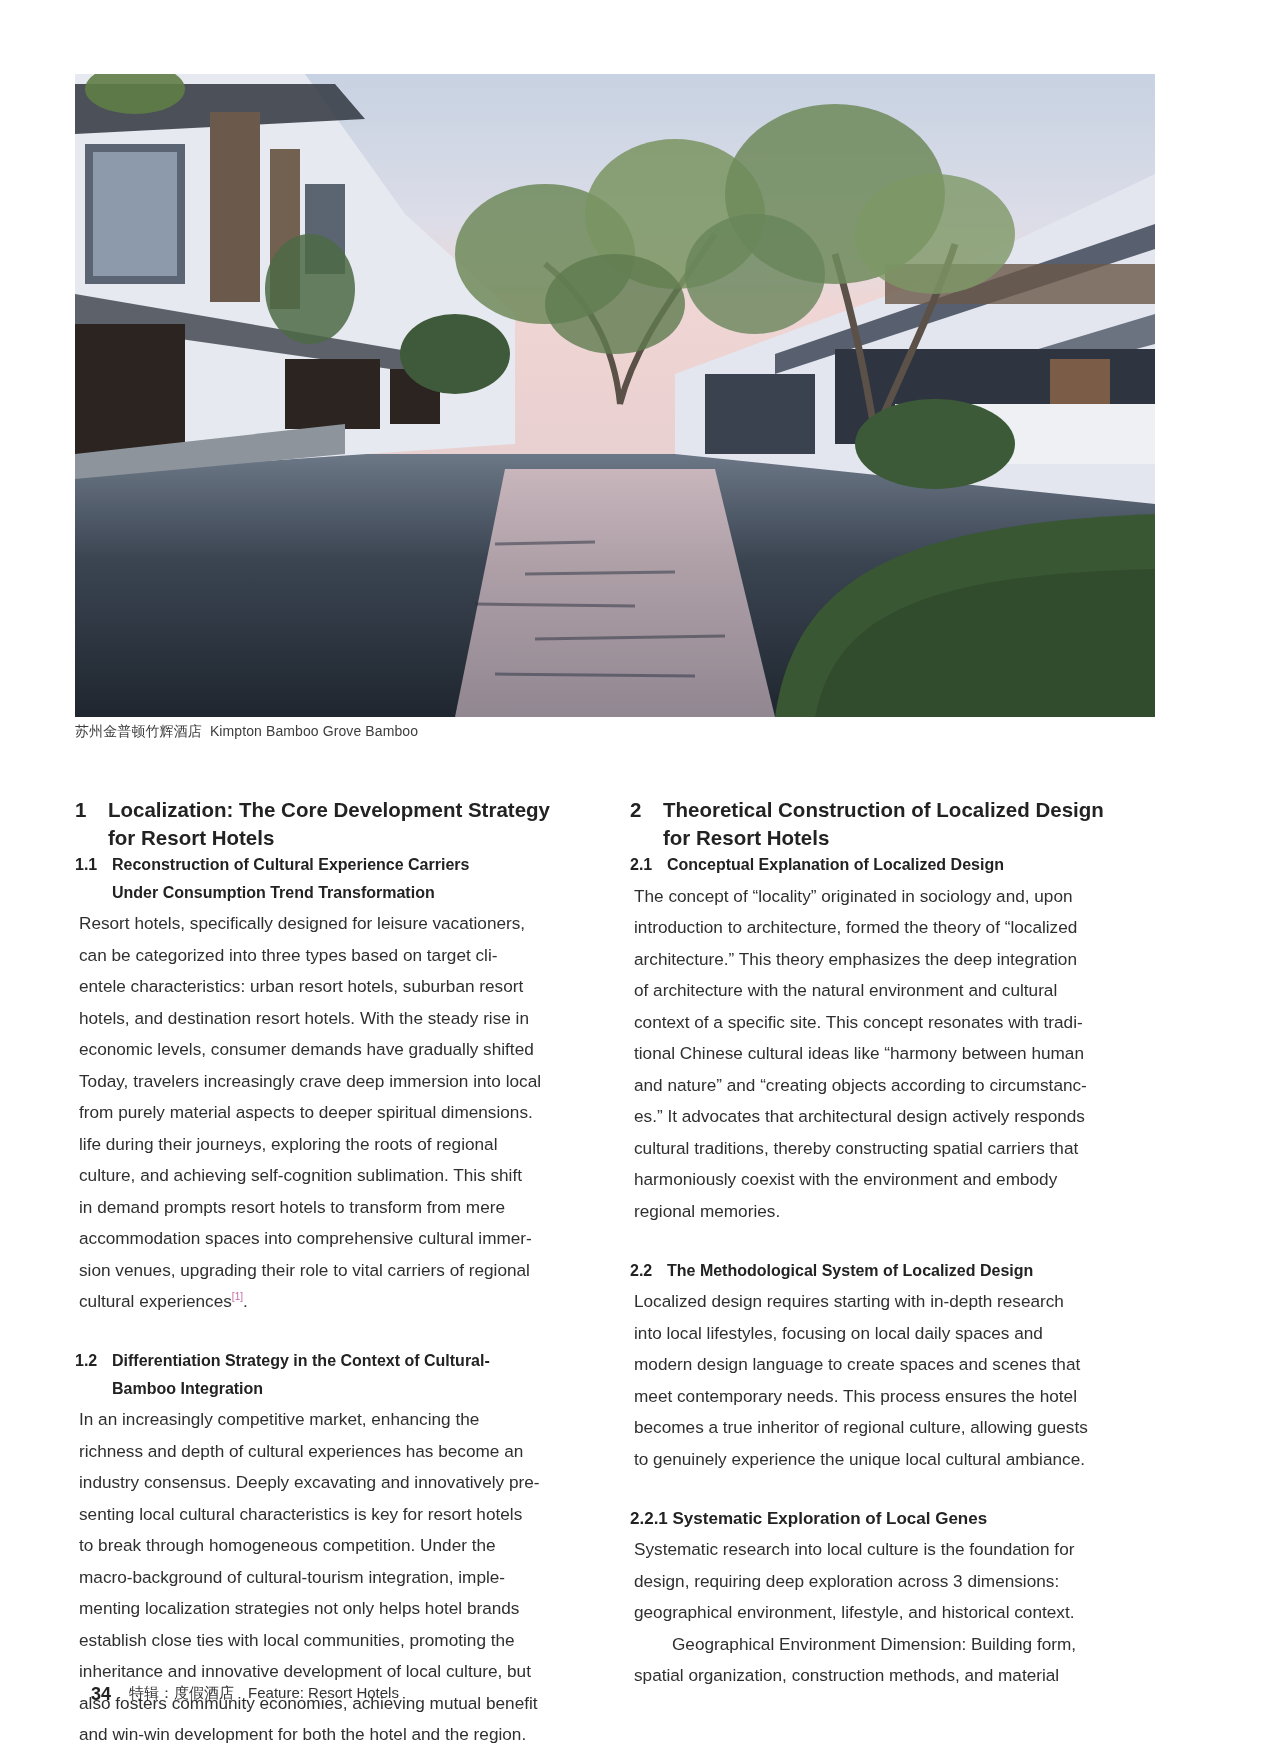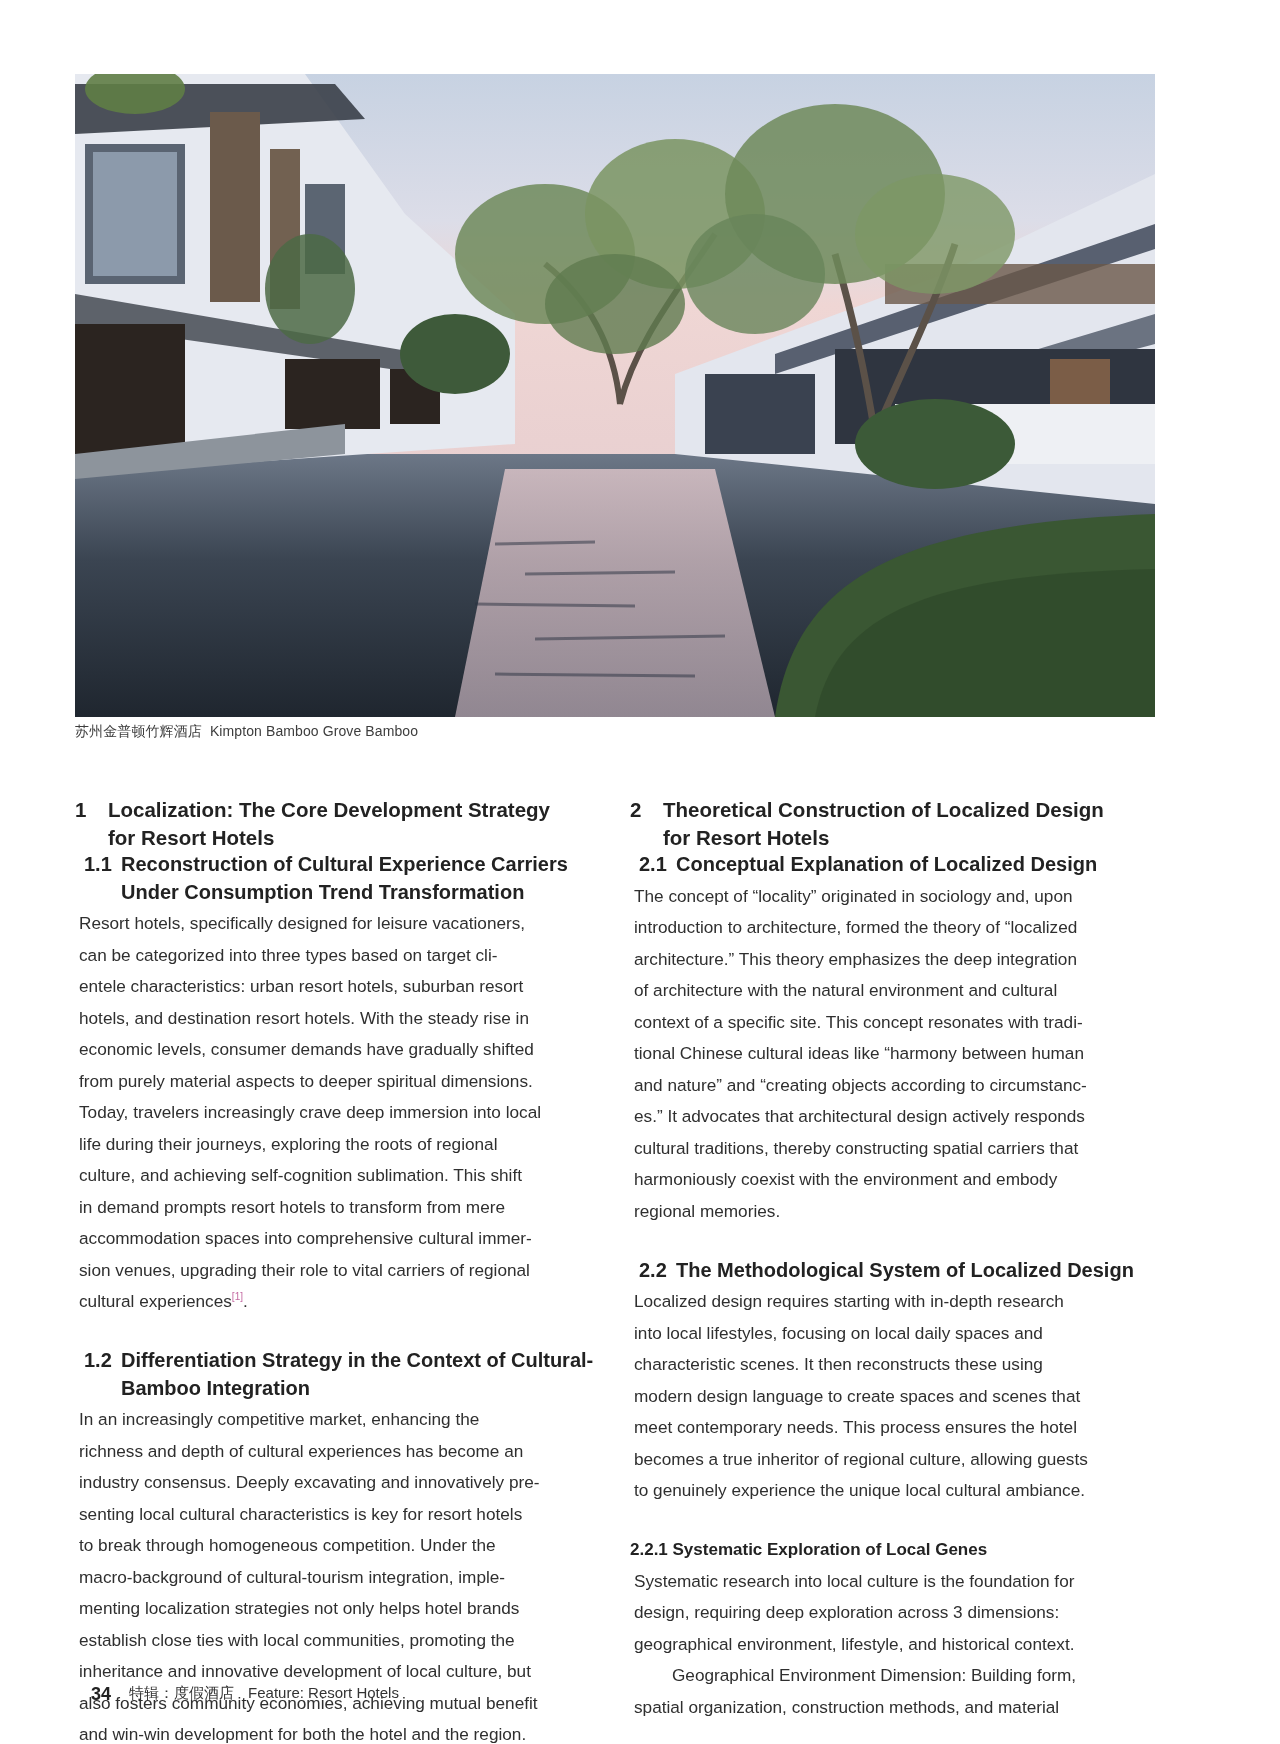--- a/index.html
+++ b/index.html
@@ -14,21 +14,21 @@
   .caption { position: absolute; left: 75px; top: 723px; font-size: 14px; color: #3d3d3d; letter-spacing: 0.1px; white-space: nowrap; }
   .caption .zh { margin-right: 8px; }
 
   
   .col { position: absolute; top: 796px; width: 530px; }
   .col.left { left: 75px; }
   .col.right { left: 630px; }
 
   .h1, .h2, .h3 { font-weight: bold; color: #222; line-height: 27.5px; margin: 0; }
   .h1 { font-size: 20.5px; display: flex; }
-  .h2 { font-size: 20px; display: flex; margin-left: 9px; }
+  .h2 { font-size: 16px; display: flex; }
   .h3 { font-size: 17px; }
   .num1 { width: 33px; flex: 0 0 33px; }
   .num2 { width: 37px; flex: 0 0 37px; }
   .num2r { width: 37px; flex: 0 0 37px; }
   .p { font-size: 17.2px; line-height: 27.5px; margin: 4px; color: #2f2f2f; text-align: left; }
   .p.indent { text-indent: 38px; }
   .gap { height: 27.5px; }
   .cite { font-size: 10px; vertical-align: super; color: #c46aa2; line-height: 0; }
 
   
@@ -140,22 +140,22 @@
       <span>Reconstruction of Cultural Experience Carriers</span><br>
       <span>Under Consumption Trend Transformation</span>
     </span>
   </div>
   <div>
     <p class="p">Resort hotels, specifically designed for leisure vacationers,</p>
     <p class="p">can be categorized into three types based on target cli-</p>
     <p class="p">entele characteristics: urban resort hotels, suburban resort</p>
     <p class="p">hotels, and destination resort hotels. With the steady rise in</p>
     <p class="p">economic levels, consumer demands have gradually shifted</p>
+    <p class="p">Today, travelers increasingly crave deep immersion into local</p>
     <p class="p">from purely material aspects to deeper spiritual dimensions.</p>
-    <p class="p">Today, travelers increasingly crave deep immersion into local</p>
     <p class="p">life during their journeys, exploring the roots of regional</p>
     <p class="p">culture, and achieving self-cognition sublimation. This shift</p>
     <p class="p">in demand prompts resort hotels to transform from mere</p>
     <p class="p">accommodation spaces into comprehensive cultural immer-</p>
     <p class="p">sion venues, upgrading their role to vital carriers of regional</p>
     <p class="p"><span>cultural experiences</span><span class="cite">[1]</span><span>.</span></p>
   </div>
   <div class="gap"></div>
   <div class="h2">
     <span class="num2">1.2</span>
@@ -205,21 +205,20 @@
     <p class="p">regional memories.</p>
   </div>
   <div class="gap"></div>
   <div class="h2">
     <span class="num2r">2.2</span>
     <span>The Methodological System of Localized Design</span>
   </div>
   <div>
     <p class="p">Localized design requires starting with in-depth research</p>
     <p class="p">into local lifestyles, focusing on local daily spaces and</p>
-    <p class="p">characteristic scenes. It then reconstructs these using</p>
     <p class="p">modern design language to create spaces and scenes that</p>
     <p class="p">meet contemporary needs. This process ensures the hotel</p>
     <p class="p">becomes a true inheritor of regional culture, allowing guests</p>
     <p class="p">to genuinely experience the unique local cultural ambiance.</p>
   </div>
   <div class="gap"></div>
   <div class="h3">2.2.1 Systematic Exploration of Local Genes</div>
   <div>
     <p class="p">Systematic research into local culture is the foundation for</p>
     <p class="p">design, requiring deep exploration across 3 dimensions:</p>

